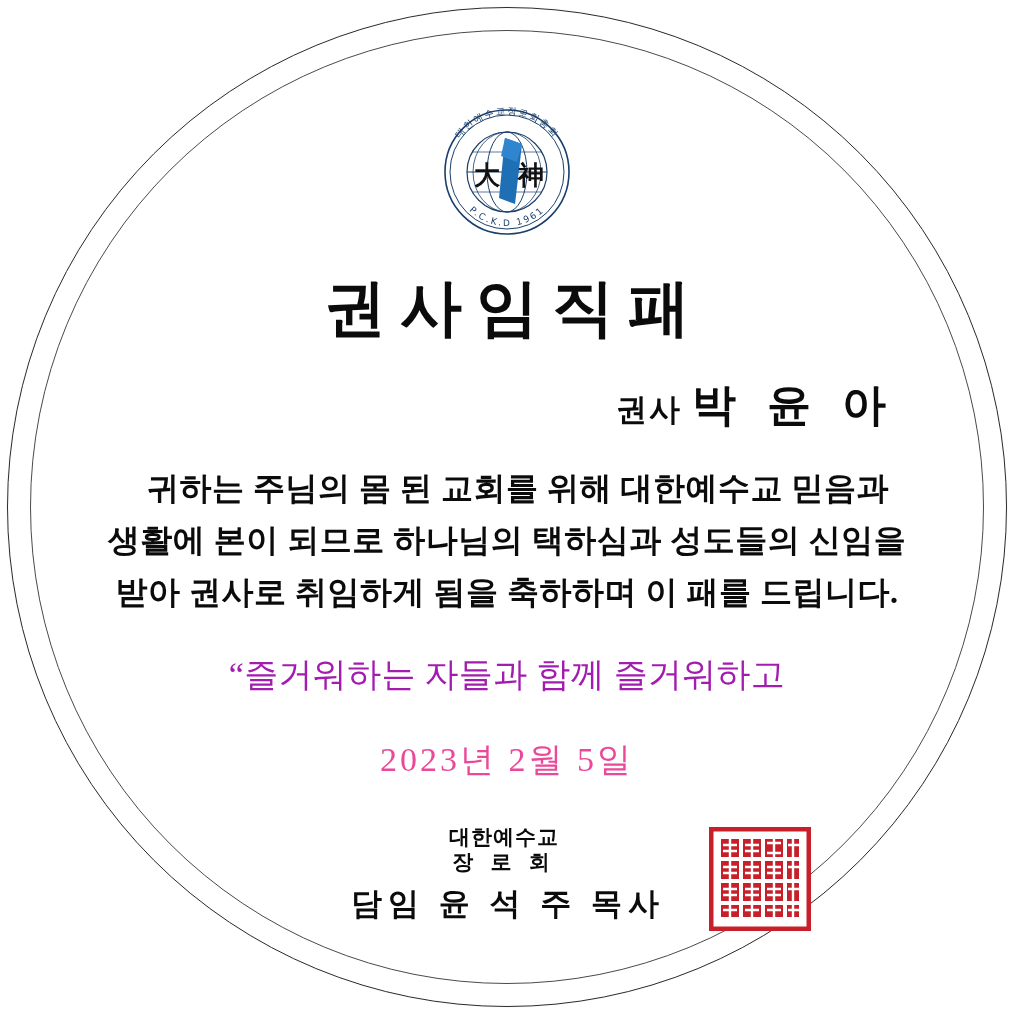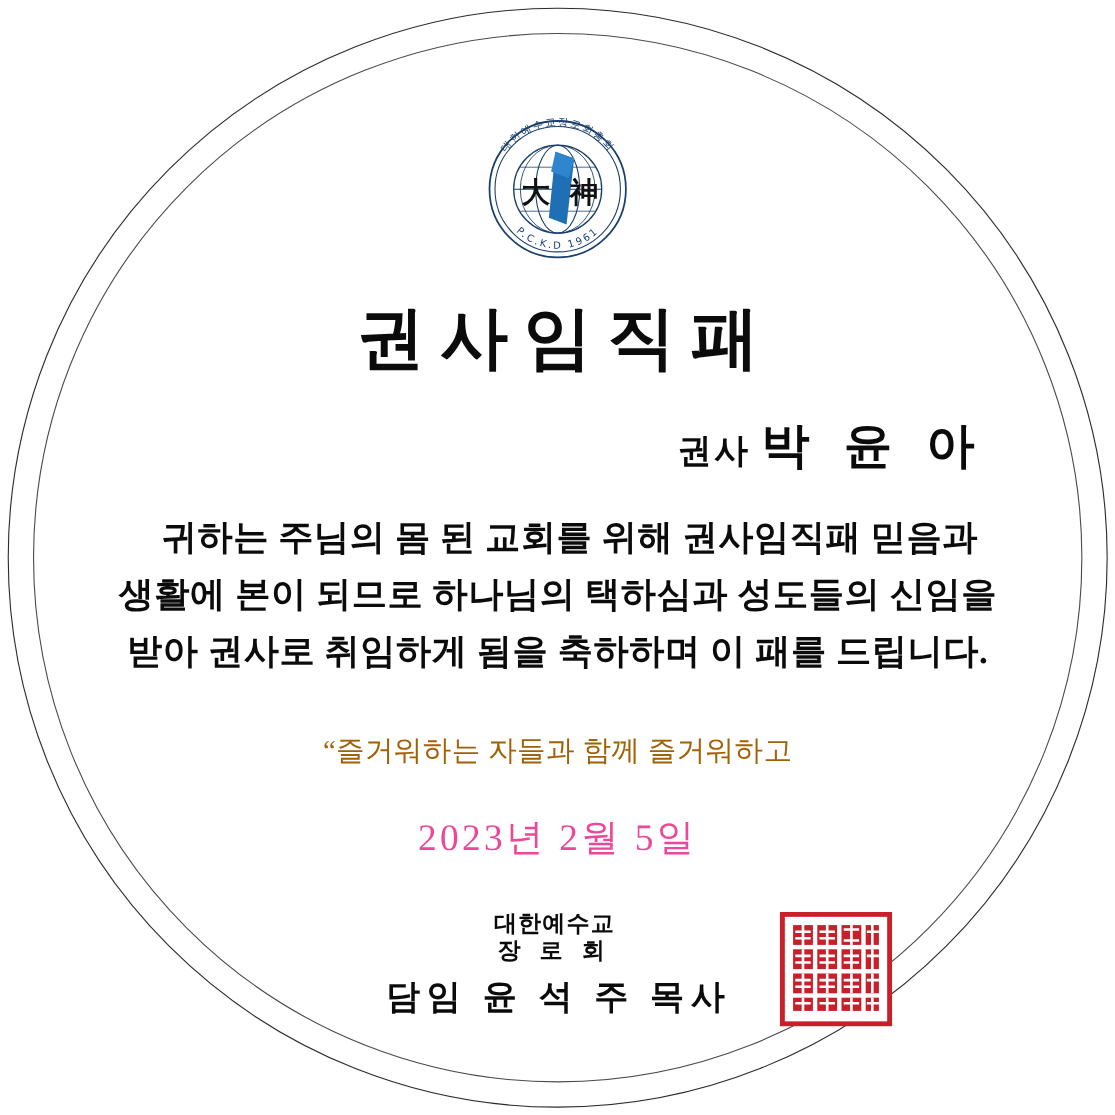--- a/index.html
+++ b/index.html
@@ -112,24 +112,24 @@
     font-weight: bold;
     line-height: 1.62;
     letter-spacing: 0.5px;
     color: #0b0b0b;
   }
   .body-text .line { display: block; white-space: nowrap; }
   .body-text .line.first { text-indent: 22px; }
 
   
   .scripture {
-    margin-top: 44px;
-    font-size: 26px;
+    margin-top: 30px;
+    font-size: 34px;
     line-height: 1.55;
-    color: #a16207;
+    color: #a21caf;
     letter-spacing: 0.3px;
   }
   .scripture .line { display: block; white-space: nowrap; }
 
   
   .date {
     margin-top: 36px;
     font-size: 34px;
     letter-spacing: 3px;
     color: #ec4899;
@@ -227,21 +227,21 @@
     </div>
 
     <div class="title">권사임직패</div>
 
     <div class="recipient-row">
       <span class="recipient-title">권사</span>
       <span class="recipient-name">박 윤 아</span>
     </div>
 
     <div class="body-text">
-      <span class="line first">귀하는 주님의 몸 된 교회를 위해 권사임직패 믿음과</span>
+      <span class="line first">귀하는 주님의 몸 된 교회를 위해 대한예수교 믿음과</span>
       <span class="line">생활에 본이 되므로 하나님의 택하심과 성도들의 신임을</span>
       <span class="line">받아 권사로 취임하게 됨을 축하하며 이 패를 드립니다.</span>
     </div>
 
     <div class="scripture">
       <span class="line">“즐거워하는 자들과 함께 즐거워하고</span>
     </div>
 
     <div class="date">2023년  2월  5일</div>
 

